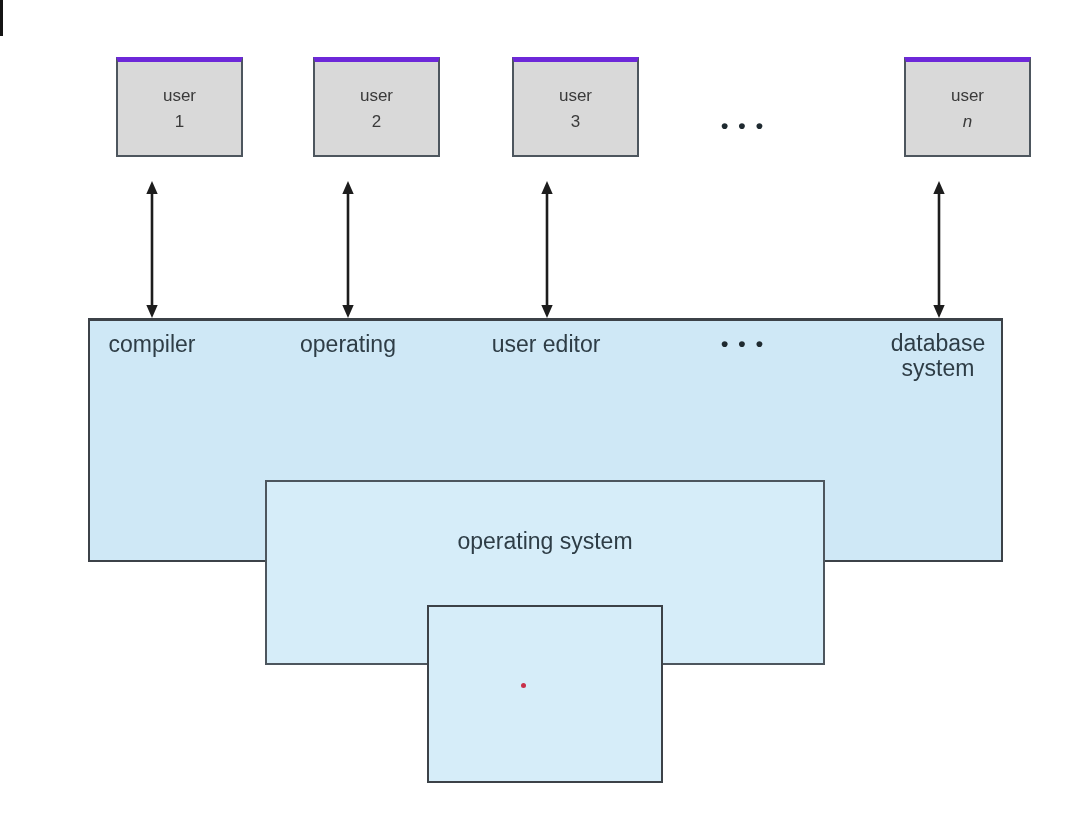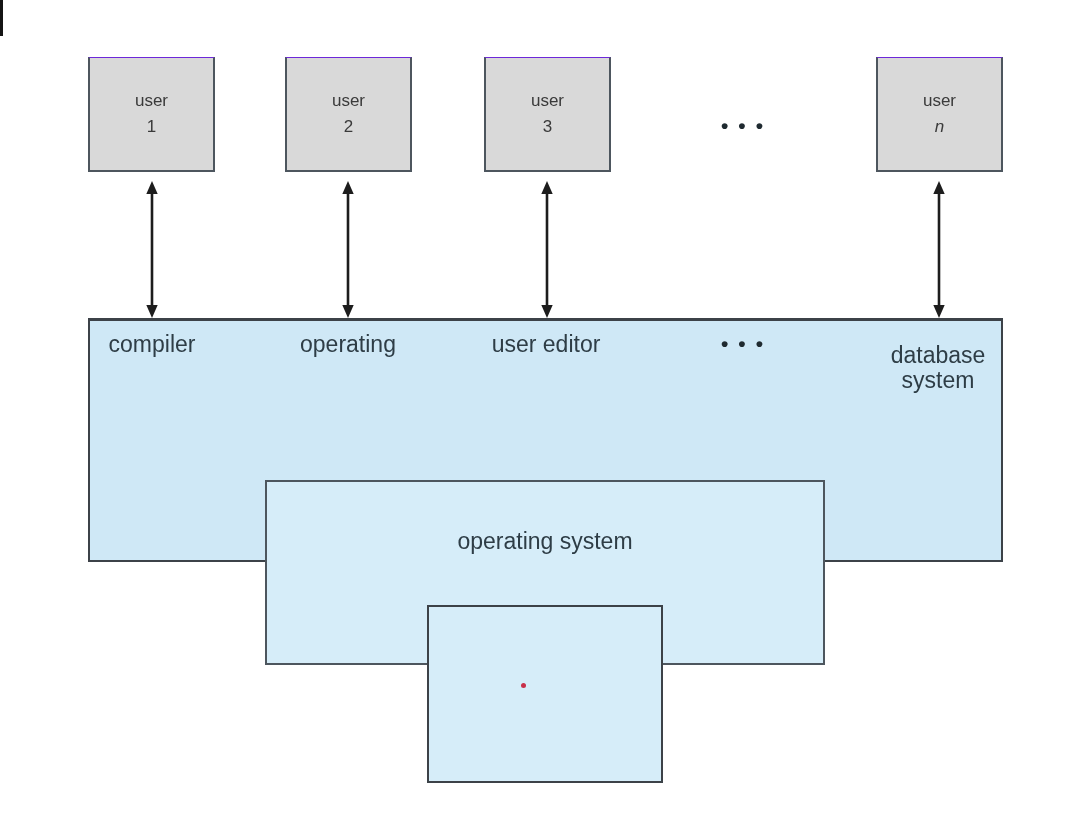--- a/index.html
+++ b/index.html
@@ -14,25 +14,25 @@
     --red-dot:#c8304a;
     --edge-artifact:#141414;
   }
   html,body{margin:0;padding:0;background:#ffffff;}
   .canvas{
     position:relative;width:1079px;height:838px;background:#ffffff;overflow:hidden;
     font-family:"Liberation Sans","DejaVu Sans",sans-serif;color:var(--text);
   }
   .edge-mark{position:absolute;left:0;top:0;width:3px;height:36px;background:var(--edge-artifact);}
   .ubox{
-    position:absolute;top:57px;width:127px;height:115px;box-sizing:border-box;
+    position:absolute;top:57px;width:127px;height:100px;box-sizing:border-box;
     background:var(--user-box-fill);
-    border:2px solid var(--border-mid);border-top:1px solid #6d28d9;
+    border:2px solid var(--border-mid);border-top:5px solid #6d28d9;
     display:flex;flex-direction:column;align-items:center;justify-content:center;
-    font-size:17px;line-height:26px;color:var(--user-text);
+    font-size:17px;line-height:26px;color:var(--user-text);margin-left:28px;
   }
   .it{font-style:italic;}
   .dots{
     position:absolute;transform:translate(-50%,-50%);
     font-size:21px;font-weight:bold;letter-spacing:10px;text-indent:10px;
     color:#1f2a30;white-space:nowrap;
   }
   .arrow{position:absolute;top:181px;width:16px;height:137px;color:var(--arrow);}
   .layer{
     position:absolute;box-sizing:border-box;background:var(--layer-fill);
@@ -96,21 +96,21 @@
   </svg>
 
   <div class="layer programs"></div>
   <div class="layer os"></div>
   <div class="layer hw"></div>
 
   <div class="lbl" style="left:152px;top:344px">compiler</div>
   <div class="lbl" style="left:348px;top:344px">operating</div>
   <div class="lbl" style="left:546px;top:344px">user editor</div>
   <div class="dots" style="left:742px;top:344px;z-index:5">•••</div>
-  <div class="lbl twoline" style="left:938px;top:368px">
+  <div class="lbl twoline" style="left:938px;top:356px">
     <span>database</span><br>
     <span>system</span>
   </div>
 
   <div class="lbl" style="left:545px;top:541px">operating system</div>
 
   <div class="reddot"></div>
 
 </div>
 

